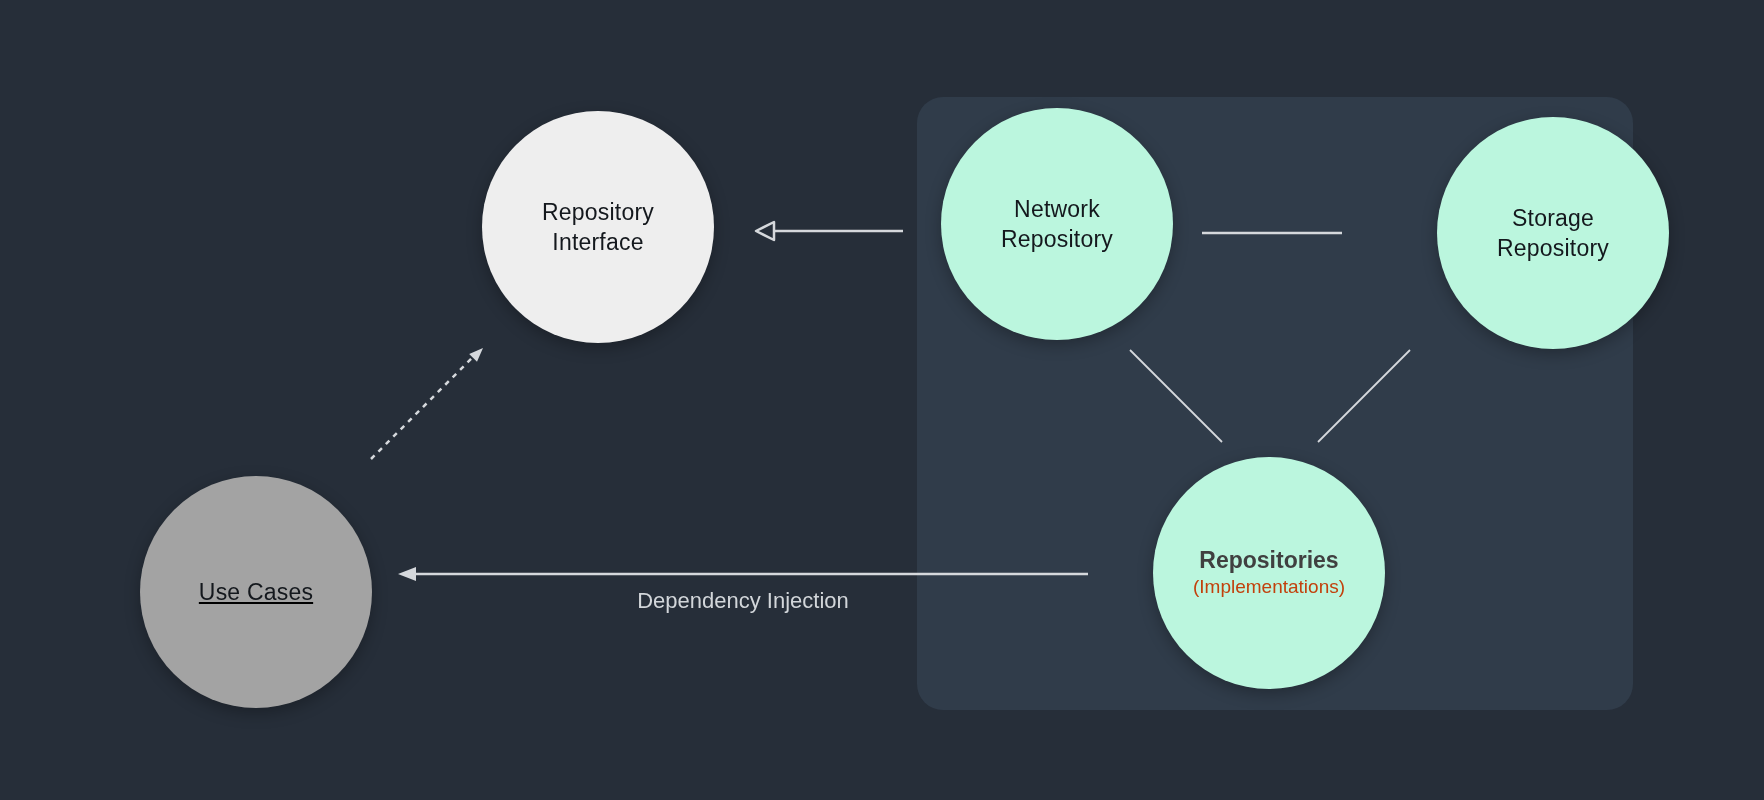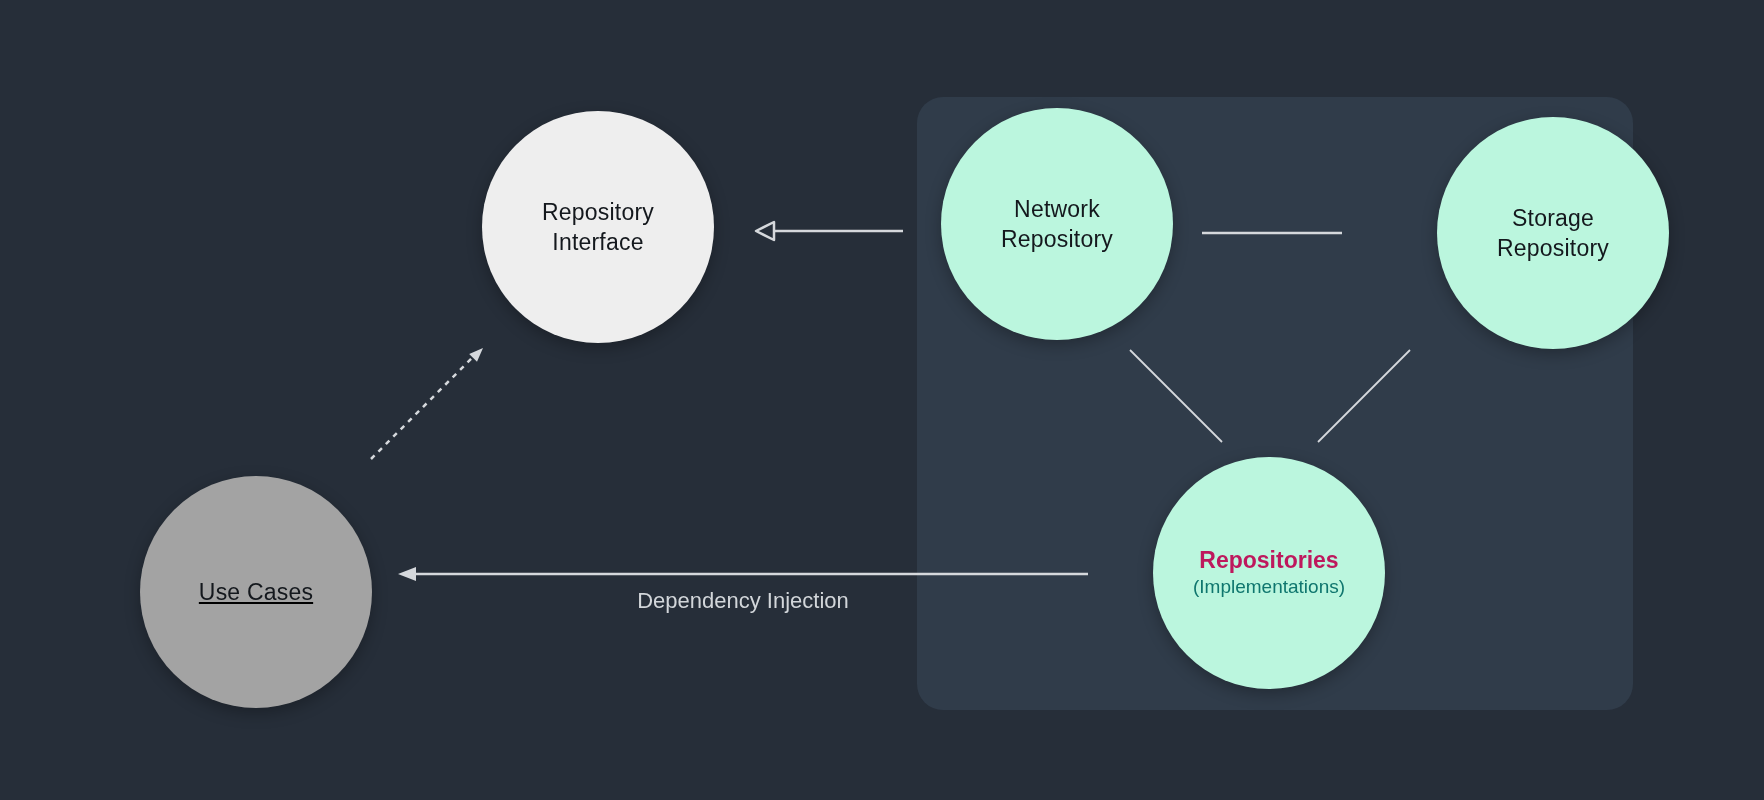--- a/index.html
+++ b/index.html
@@ -41,23 +41,23 @@
     font-weight: 500;
     color: #14181D;
     letter-spacing: 0.2px;
   }
   .node-gray { background: #EEEEEE; left: 482px; top: 111px; }
   .node-pink { background: #a3a3a3; left: 140px; top: 476px; text-decoration: underline; }
   .node-mint { background: #BBF6DE; }
   .node-network { left: 941px; top: 108px; }
   .node-storage { left: 1437px; top: 117px; }
   .node-repositories { left: 1153px; top: 457px; }
-  .node .title { font-size: 23px; font-weight: 600; color: #be185d; line-height: 28px; }
+  .node .title { font-size: 23px; font-weight: 600; color: #404040; line-height: 28px; }
   .node .subtitle { font-size: 19px; font-weight: 400; color: #232categories Chevron 2A30; line-height: 26px; }
-  .node .subtitle { color: #0f766e; }
+  .node .subtitle { color: #c2410c; }
 
   .di-label {
     position: absolute;
     left: 593px; top: 588px;
     width: 300px;
     text-align: center;
     font-size: 22px;
     font-weight: 400;
     color: #D2D6DA;
   }

